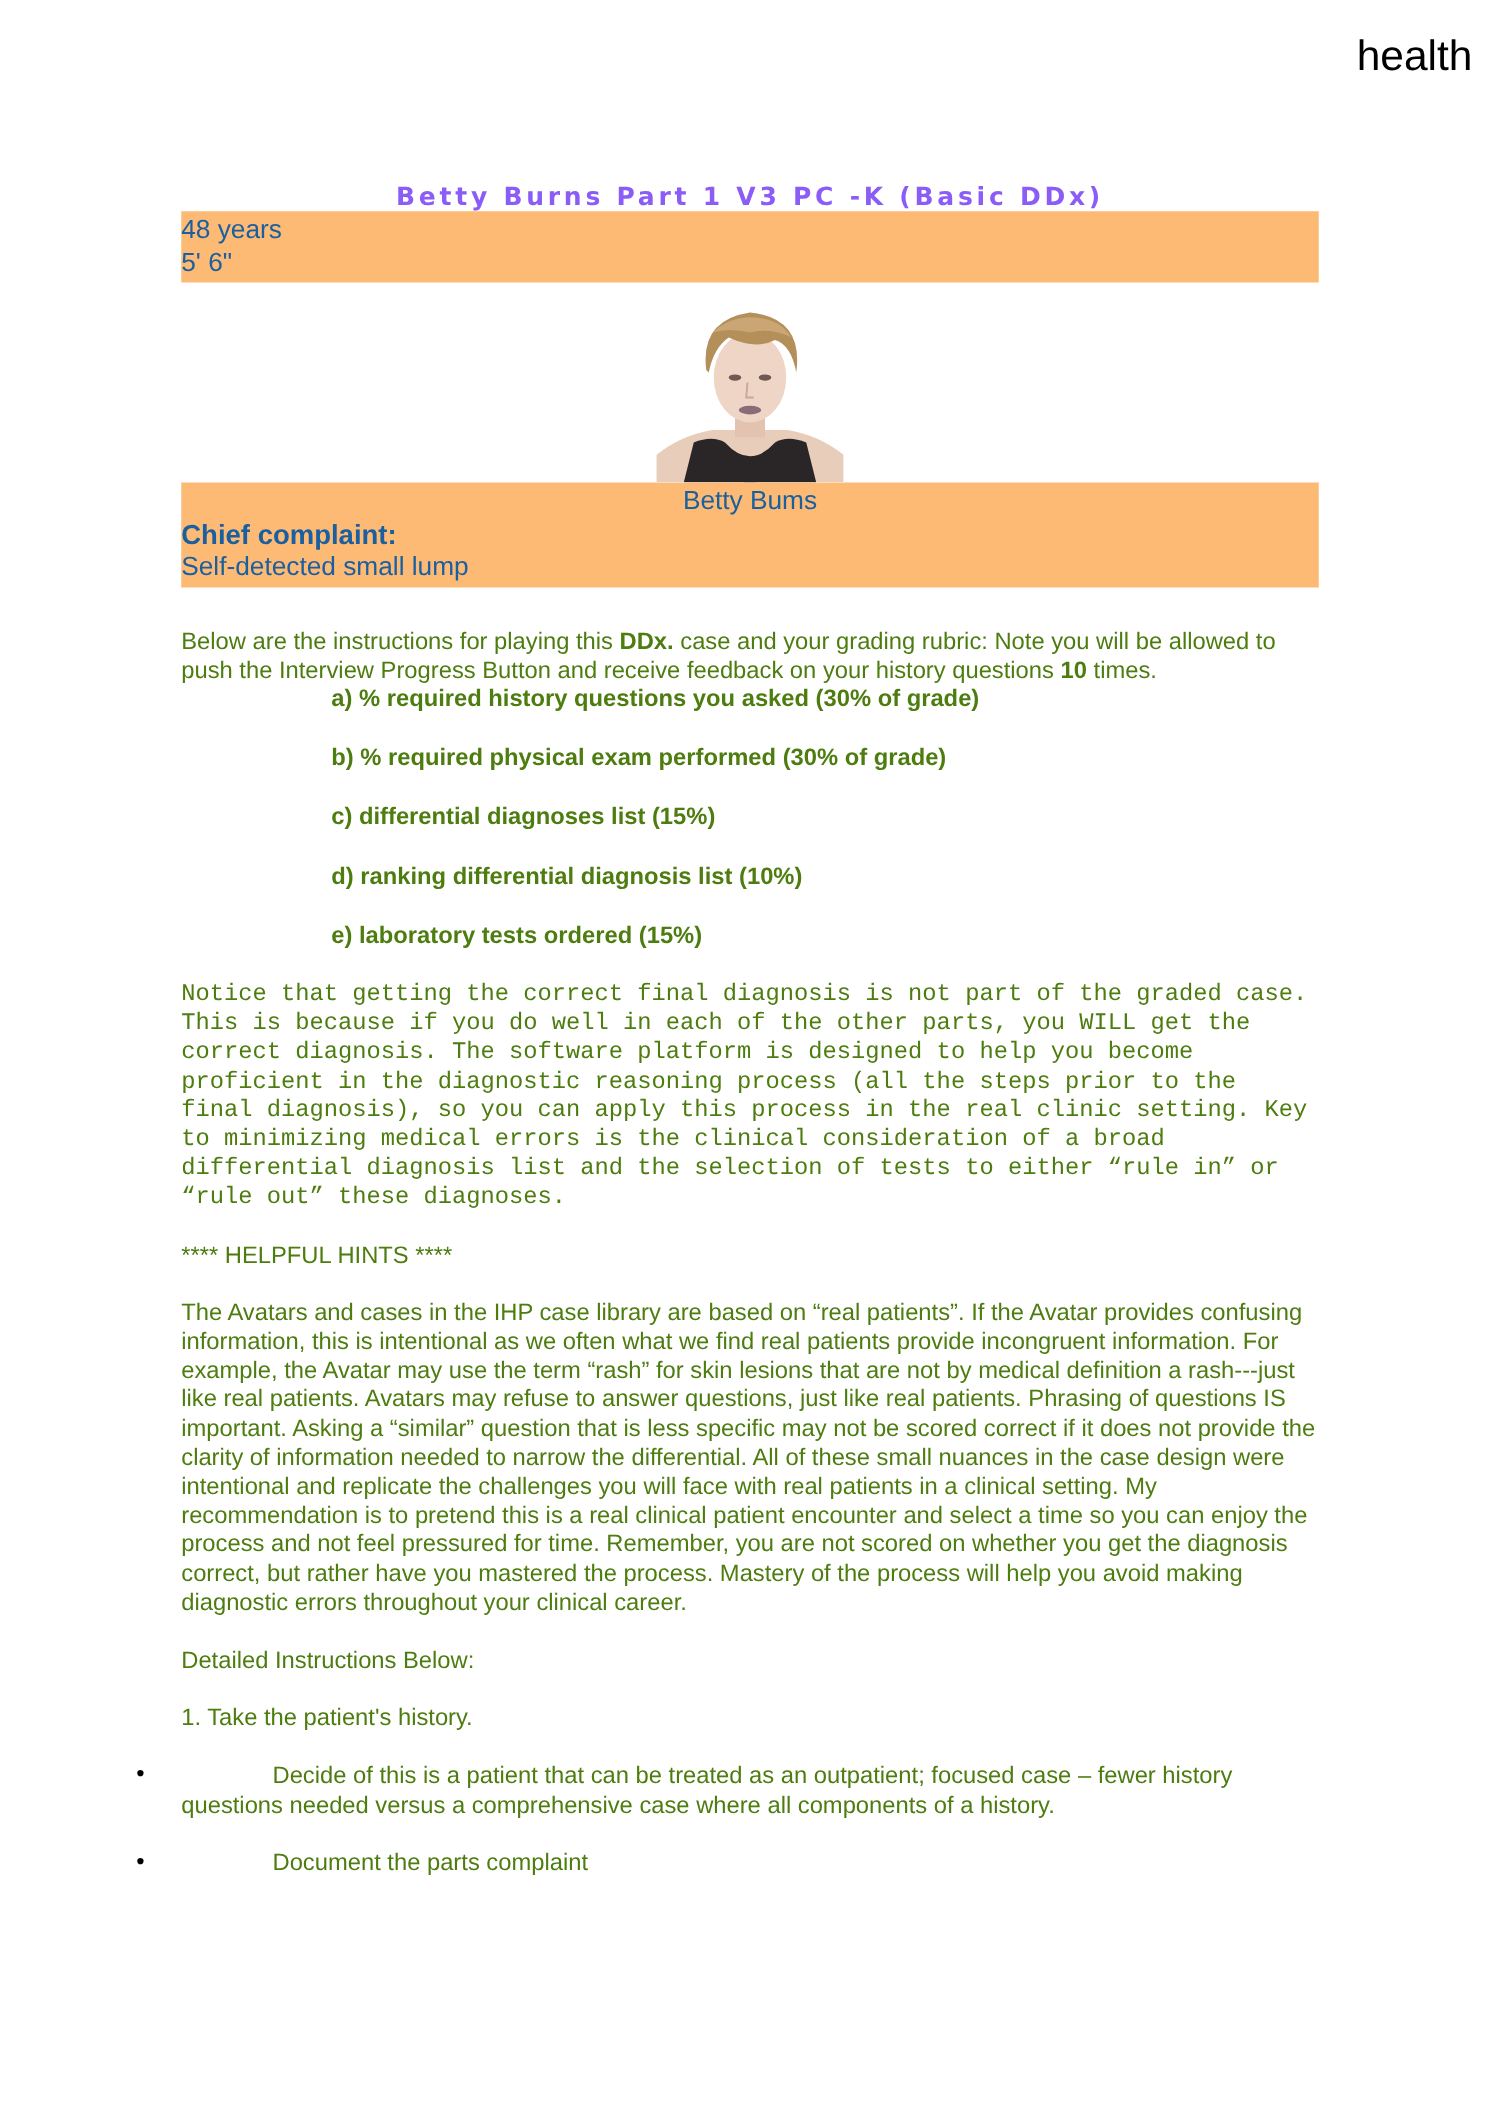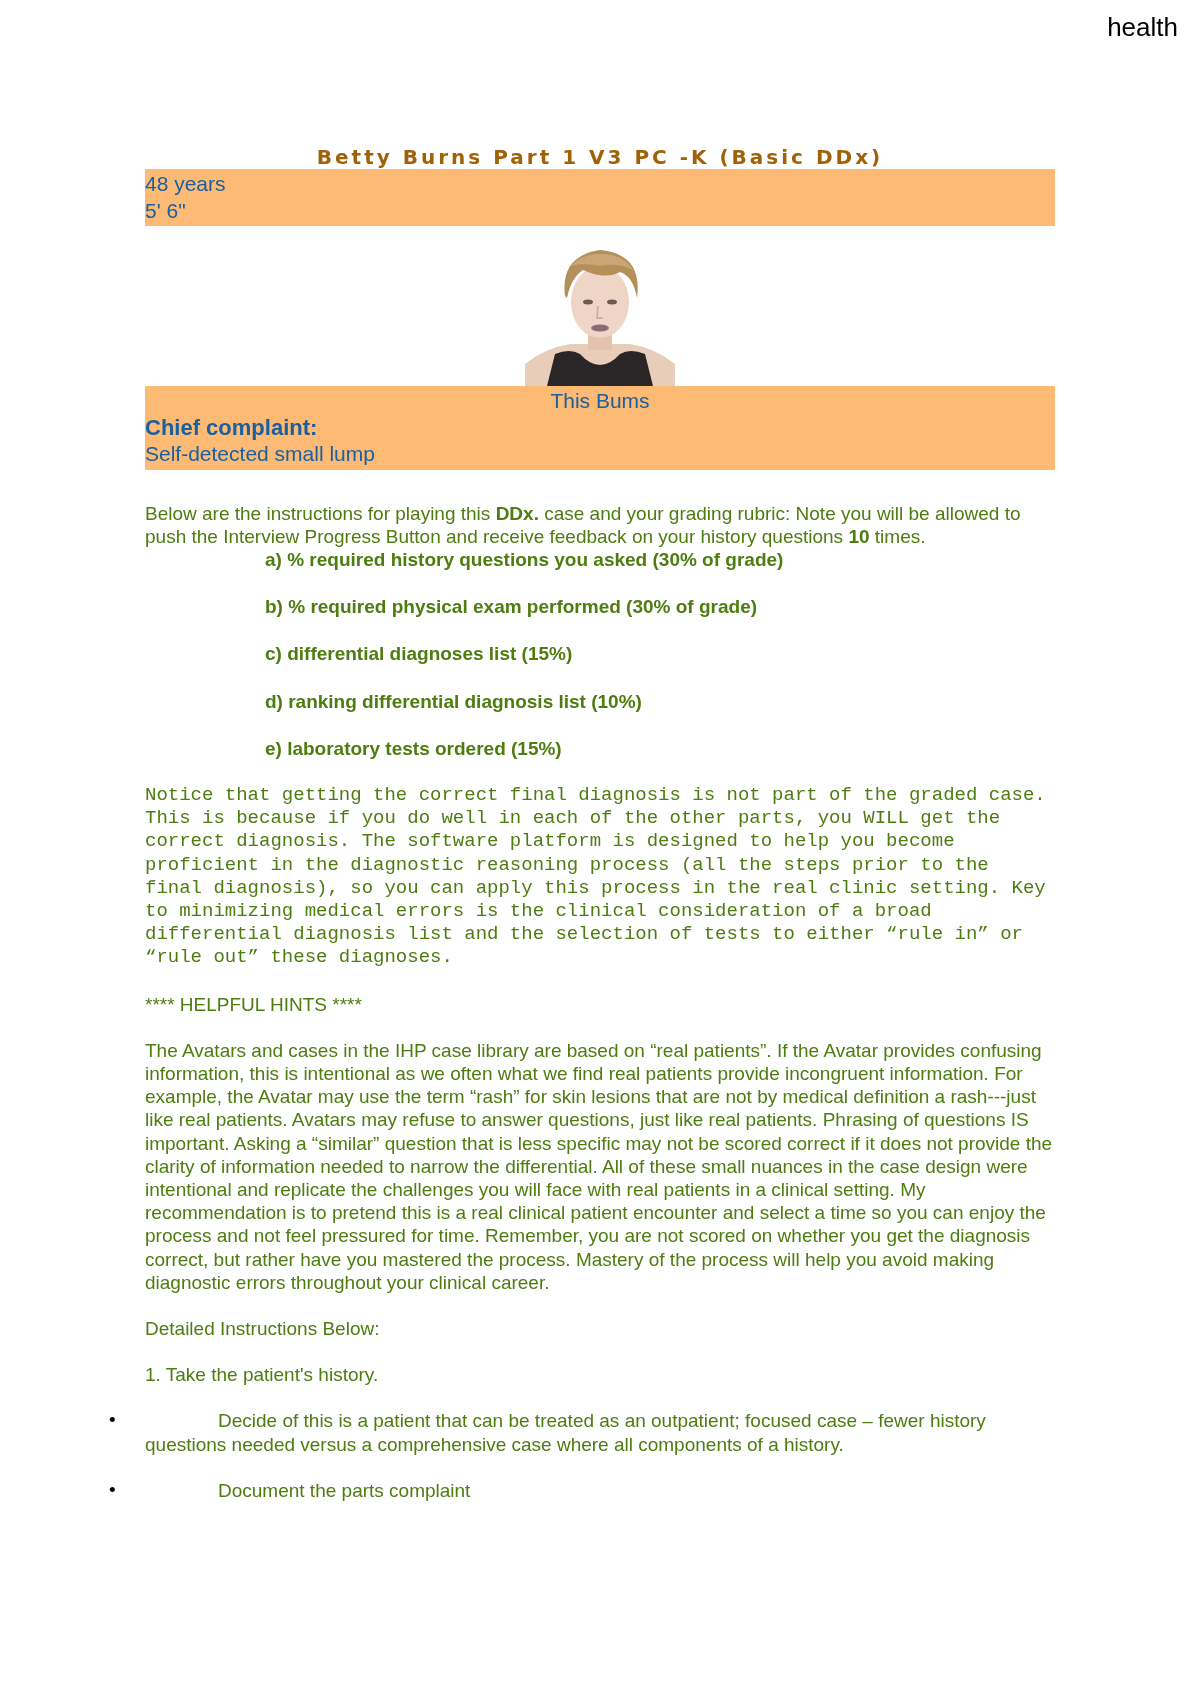--- a/index.html
+++ b/index.html
@@ -1,20 +1,20 @@
 <!DOCTYPE html>
 <html><head>
   <meta charset="utf-8">
   <style>
     html, body { margin: 0; padding: 0; background: #ffffff; }
     body { width: 1190px; height: 1684px; position: relative; overflow: hidden;
            font-family: "Liberation Sans", sans-serif; color: #555555; }
-    .corner-tag { position: absolute; top: 12px; right: 12px; font-size: 26px; color: #000; font-weight: normal; }
+    .corner-tag { position: absolute; top: 26px; right: 12px; font-size: 34px; color: #000; font-weight: normal; }
     .page { position: absolute; left: 145px; top: 145px; width: 910px; }
-    .case-title { text-align: center; color: #a16207; font-size: 20px; letter-spacing: 3px;
+    .case-title { text-align: center; color: #8b5cf6; font-size: 20px; letter-spacing: 3px;
                   font-family: "DejaVu Sans", sans-serif; height: 24px; line-height: 24px; margin: 0; }
     .band { background: #fdba74; color: #1a5fa0; font-size: 21px; line-height: 26.5px; padding: 2px 0; }
     .band .line { display: block; }
     .avatar-wrap { height: 160px; display: flex; justify-content: center; align-items: flex-end; padding-bottom: 0; }
     .avatar { width: 150px; height: 150px; position: relative; overflow: hidden; }
     .patient-name { text-align: center; }
     .chief-label { font-weight: bold; font-size: 22px; }
     p { margin: 0; font-size: 19px; line-height: 23.2px; color: #4d7c0f; }
     .intro { margin-top: 32px; }
     .rubric { margin-left: 120px; font-weight: bold; }
@@ -52,21 +52,21 @@
         <path d="M45 30 Q60 16 80 18 Q100 20 108 34 Q92 26 75 30 Q58 26 45 30 Z" fill="#c9a673"></path>
         <ellipse cx="63" cy="66" rx="5" ry="2.5" fill="#6e5a52"></ellipse>
         <ellipse cx="87" cy="66" rx="5" ry="2.5" fill="#6e5a52"></ellipse>
         <path d="M73 70 L72 82 L78 82" stroke="#c9a79a" stroke-width="1.5" fill="none"></path>
         <ellipse cx="75" cy="92" rx="9" ry="3.5" fill="#8a6b78"></ellipse>
       </svg>
     </div>
   </div>
 
   <div class="band">
-    <span class="line patient-name">This Bums</span>
+    <span class="line patient-name">Betty Bums</span>
     <span class="line chief-label">Chief complaint:</span>
     <span class="line">Self-detected small lump</span>
   </div>
 
   <p class="intro"><span>Below are the instructions for playing this </span><b>DDx.</b><span> case and your grading rubric: Note you will be allowed to push the Interview Progress Button and receive feedback on your history questions </span><b>10</b><span> times.</span></p>
 
   <div class="rubric">
     <p>a) % required history questions you asked (30% of grade)</p>
     <p>b) % required physical exam performed (30% of grade)</p>
     <p>c) differential diagnoses list (15%)</p>

